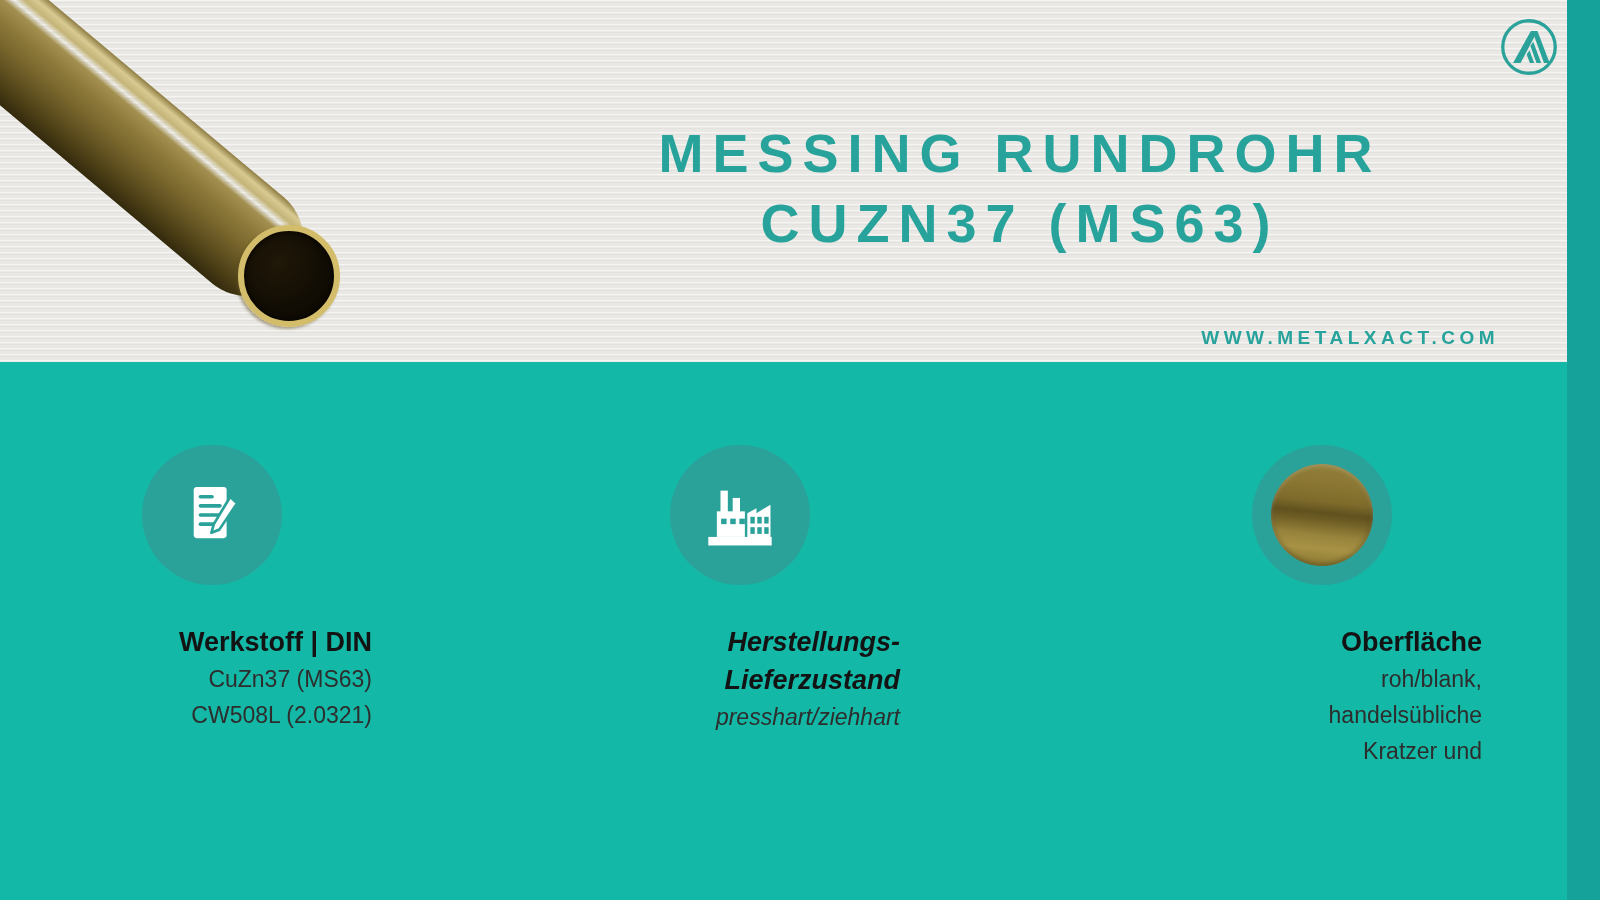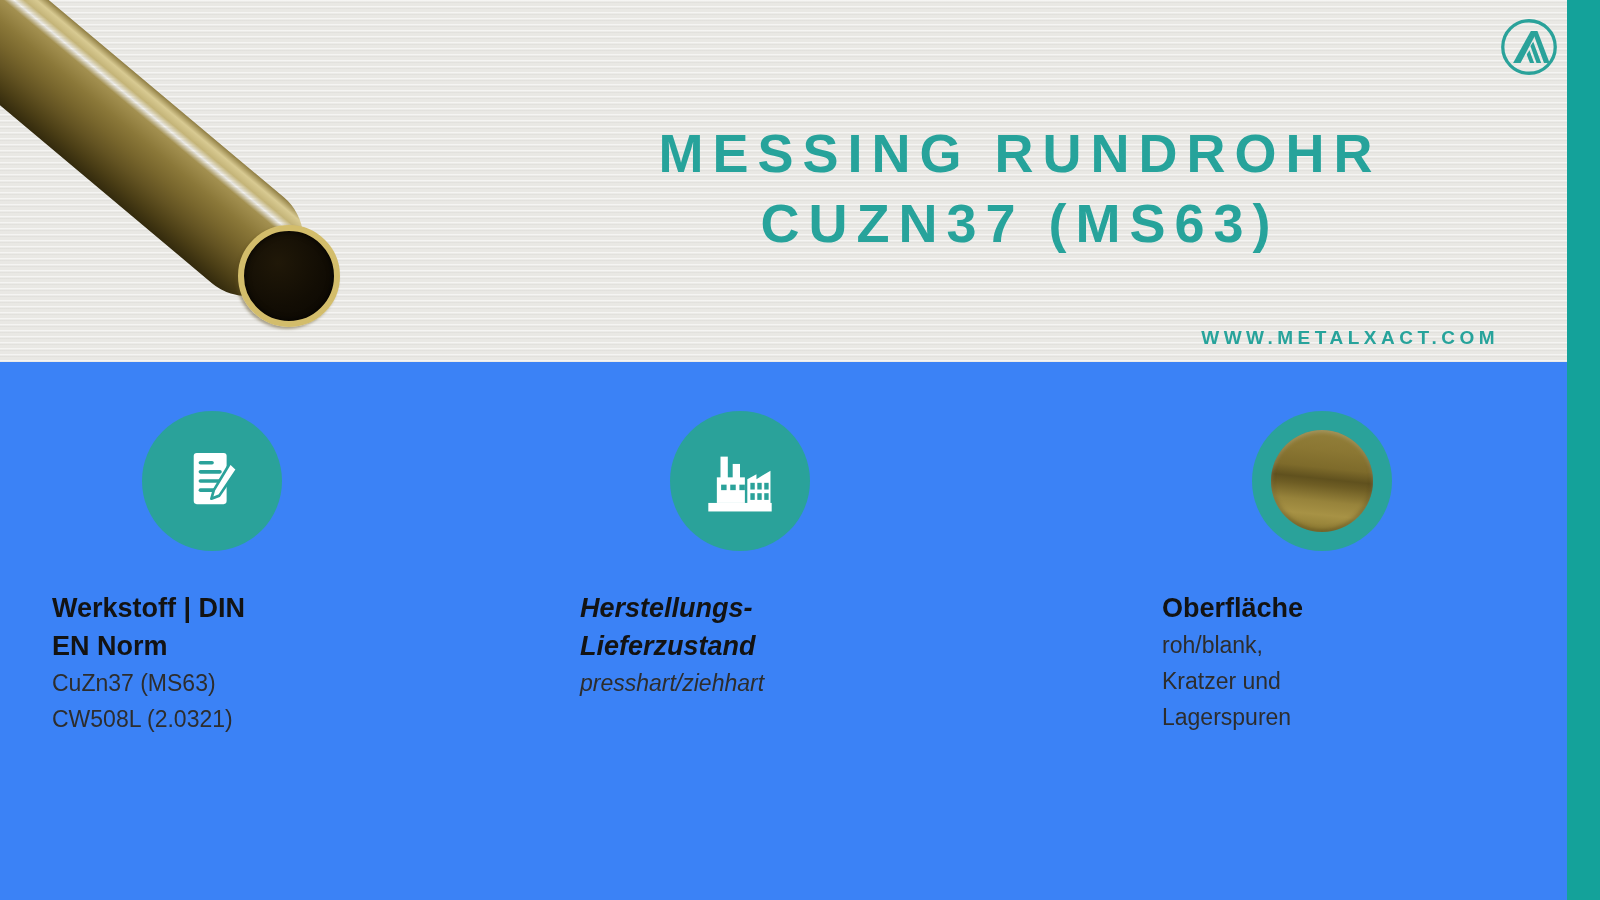--- a/index.html
+++ b/index.html
@@ -1,19 +1,19 @@
 <!DOCTYPE html>
 <html><head>
 <meta charset="utf-8">
 <style>
   * { margin:0; padding:0; box-sizing:border-box; }
   html,body { width:1600px; height:900px; }
   body { font-family:"Liberation Sans", sans-serif; background:#ffffff; }
 
-  .canvas { position:relative; width:1600px; height:900px; background:#3b82f6; overflow:hidden; }
+  .canvas { position:relative; width:1600px; height:900px; background:#14b8a6; overflow:hidden; }
 
   
   .header {
     position:absolute; left:0; top:0; width:1567px; height:362px;
     background:linear-gradient(90deg,#f4f3f0 0%, #edecе8 15%, #e9e8e4 55%, #ebeae6 100%);
     background-color:#e9e8e4;
     overflow:hidden;
   }
   .header::after {
     content:""; position:absolute; inset:0;
@@ -58,21 +58,21 @@
 
   .logo { position:absolute; left:1499px; top:17px; width:60px; height:60px; z-index:5; }
 
   
   .sidebar {
     position:absolute; right:0; top:0; width:33px; height:900px;
     background:#14a29a; z-index:6;
   }
 
   
-  .col { position:absolute; top:411px; width:320px; text-align:left; }
+  .col { position:absolute; top:445px; width:320px; text-align:right; }
   .col-1 { left:52px; }
   .col-2 { left:580px;font-style:italic; }
   .col-3 { left:1162px; }
 
   .icon-circle {
     width:140px; height:140px; margin:0 auto; border-radius:50%;
     background:#2aa29a; display:flex; align-items:center; justify-content:center;
   }
   .icon-circle svg { width:78px; height:78px; }
 
@@ -127,21 +127,20 @@
         <rect x="17" y="9" width="27" height="42" rx="2.5" fill="#ffffff"></rect>
         <line x1="22.5" y1="17" x2="32" y2="17" stroke="#2aa29a" stroke-width="3" stroke-linecap="round"></line>
         <line x1="22.5" y1="24.5" x2="38.5" y2="24.5" stroke="#2aa29a" stroke-width="3" stroke-linecap="round"></line>
         <line x1="22.5" y1="32" x2="38.5" y2="32" stroke="#2aa29a" stroke-width="3" stroke-linecap="round"></line>
         <line x1="22.5" y1="39.5" x2="34.5" y2="39.5" stroke="#2aa29a" stroke-width="3" stroke-linecap="round"></line>
         <path d="M47,17 L52.5,22.5 L38,44 L31.5,46.5 L33.5,39.5 Z" fill="#ffffff" stroke="#2aa29a" stroke-width="2.2" stroke-linejoin="round"></path>
       </svg>
     </div>
     <div class="col-heading">
       <div>Werkstoff | DIN</div>
-      <div>EN Norm</div>
     </div>
     <div class="col-body">
       <div>CuZn37 (MS63)</div>
       <div>CW508L (2.0321)</div>
     </div>
   </div>
 
   <div class="col col-2">
     <div class="icon-circle">
       <svg viewBox="0 0 64 64">
@@ -172,18 +171,18 @@
 
   <div class="col col-3">
     <div class="icon-circle">
       <div class="brass-disc"></div>
     </div>
     <div class="col-heading">
       <div>Oberfläche</div>
     </div>
     <div class="col-body">
       <div>roh/blank,</div>
+      <div>handelsübliche</div>
       <div>Kratzer und</div>
-      <div>Lagerspuren</div>
     </div>
   </div>
 
 </div>
 
 </body></html>

